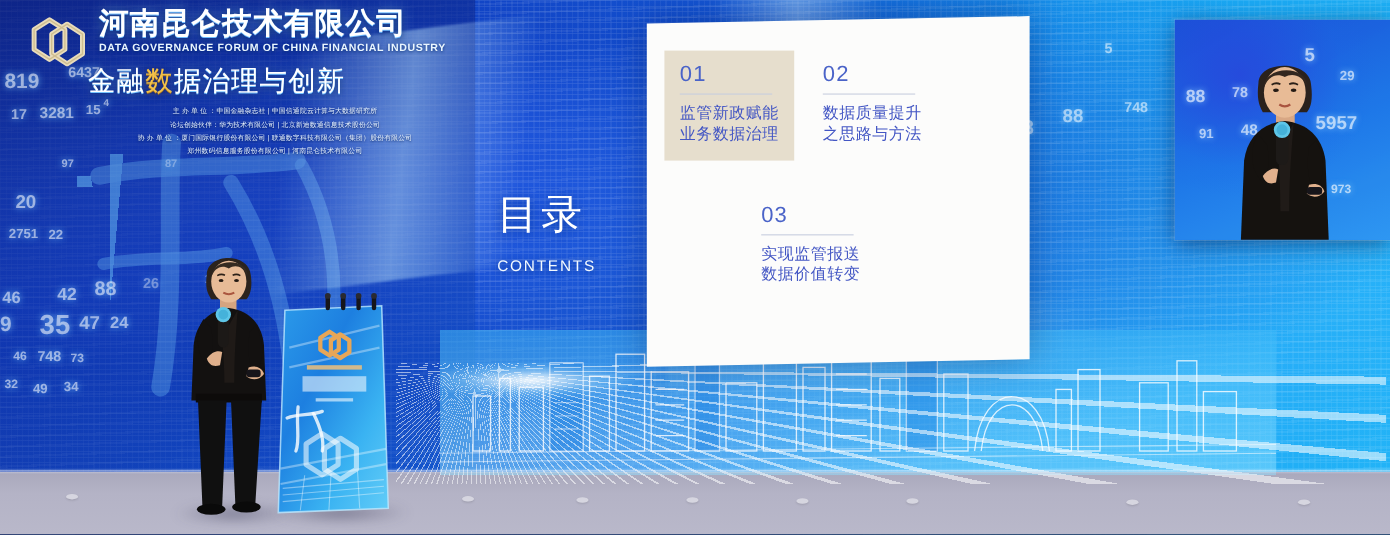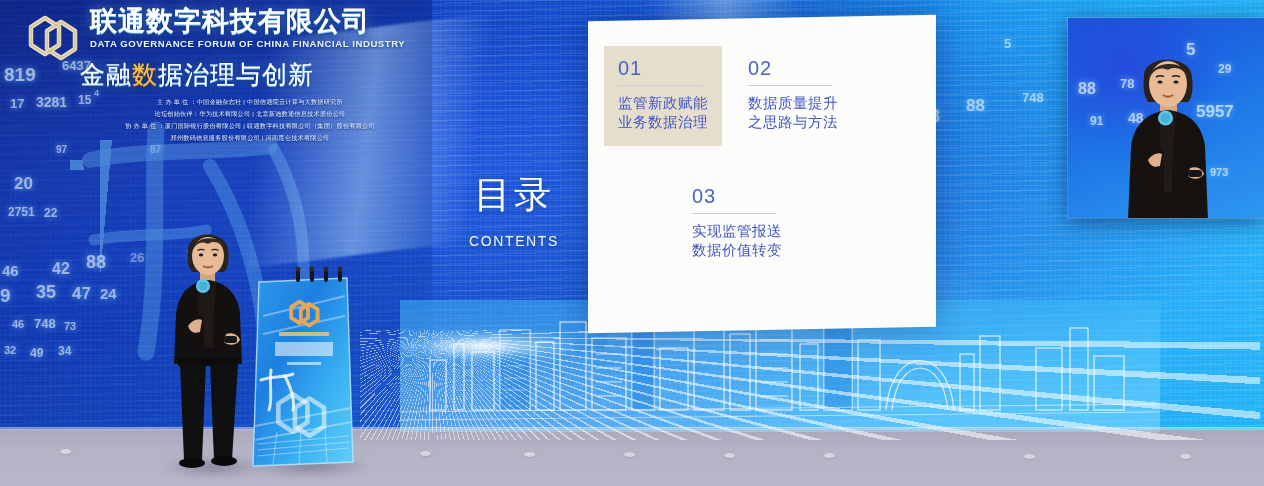--- a/index.html
+++ b/index.html
@@ -74,21 +74,21 @@
   .toc-num{font-size:20px;color:#4a63c8;font-weight:400;letter-spacing:1px;line-height:1;}
   .toc-rule{width:84px;height:1px;background:#c7cede;margin:7px 0 8px;}
   .toc-txt{font-size:14.5px;color:#4356c4;line-height:1.32;letter-spacing:.5px;white-space:nowrap;}
   #toc-1{left:16px;top:28px;padding:12px 14px 14px;background:#e6decd;}
   #toc-2{left:160px;top:40px;}
   #toc-3{left:104px;top:168px;}
 
   
   .slide-band{position:absolute;left:430px;top:14px;width:166px;height:320px;z-index:5;
     background:linear-gradient(165deg,rgba(30,140,240,.0) 0%,rgba(25,130,235,.0) 100%);}
-  .toc-head{position:absolute;left:452px;top:176px;z-index:8;text-align:center;width:124px;}
+  .toc-head{position:absolute;left:452px;top:176px;z-index:8;width:124px;}
   .toc-head-cn{font-size:37px;font-weight:300;color:#ffffff;letter-spacing:3px;line-height:1;
     text-shadow:0 2px 10px rgba(0,40,110,.55);}
   .toc-head-en{margin-top:20px;font-size:14px;letter-spacing:1.6px;color:#f2f9ff;
     text-shadow:0 1px 6px rgba(0,40,110,.6);}
 
   
   .city{position:absolute;left:400px;top:300px;width:760px;height:132px;z-index:4;opacity:.95;}
   .city svg{width:100%;height:100%;display:block;}
   .rays{position:absolute;left:360px;top:330px;width:900px;height:110px;z-index:4;mix-blend-mode:screen;
     background:repeating-conic-gradient(from 196deg at 8% 6%,
@@ -162,21 +162,21 @@
     <span class="num" style="left:78px;top:93px;font-size:12px;">15</span>
     <span class="num" style="left:94px;top:88px;font-size:9px;">4</span>
     <span class="num" style="left:14px;top:174px;font-size:17px;">20</span>
     <span class="num" style="left:86px;top:252px;font-size:18px;">88</span>
     <span class="num" style="left:8px;top:205px;font-size:12px;">2751</span>
     <span class="num" style="left:44px;top:206px;font-size:12px;">22</span>
     <span class="num" style="left:56px;top:144px;font-size:10px;">97</span>
     <span class="num" style="left:2px;top:262px;font-size:15px;">46</span>
     <span class="num" style="left:52px;top:260px;font-size:16px;">42</span>
     <span class="num" style="left:0px;top:285px;font-size:19px;">9</span>
-    <span class="num" style="left:36px;top:282px;font-size:18px;">35</span>
+    <span class="num" style="left:36px;top:282px;font-size:25px;">35</span>
     <span class="num" style="left:72px;top:284px;font-size:17px;">47</span>
     <span class="num" style="left:100px;top:285px;font-size:15px;text-align:right;">24</span>
     <span class="num" style="left:12px;top:318px;font-size:11px;">46</span>
     <span class="num" style="left:34px;top:316px;font-size:13px;">748</span>
     <span class="num" style="left:64px;top:320px;font-size:11px;">73</span>
     <span class="num" style="left:4px;top:344px;font-size:11px;">32</span>
     <span class="num" style="left:30px;top:346px;font-size:12px;">49</span>
     <span class="num" style="left:58px;top:344px;font-size:12px;">34</span>
     <span class="num" style="left:130px;top:250px;font-size:13px;opacity:.7;">26</span>
     <span class="num" style="left:186px;top:248px;font-size:11px;opacity:.6;">1</span>
@@ -197,21 +197,21 @@
           <path d="M74,20 L46,38 L46,74 L74,92 L102,74 L102,38 Z"></path>
         </g>
         <g fill="none" stroke="#c9b785" stroke-width="2.5" stroke-linejoin="round" opacity=".8">
           <path d="M42,12 L14,30 L14,66 L42,84 L70,66 L70,30 Z"></path>
           <path d="M74,20 L46,38 L46,74 L74,92 L102,74 L102,38 Z"></path>
         </g>
       </svg>
     </div>
 
     <div class="brand">
-      <div class="brand-cn">联通数字科技有限公司</div>
+      <div class="brand-cn">河南昆仑技术有限公司</div>
       <div class="brand-en">DATA GOVERNANCE FORUM OF CHINA FINANCIAL INDUSTRY</div>
     </div>
 
     <div class="subtitle">
       <span>金融</span><span class="hl">数</span><span>据治理与创新</span>
     </div>
 
     <div class="orgs">
       <div class="orgline">主 办 单 位 ：中国金融杂志社 | 中国信通院云计算与大数据研究所</div>
       <div class="orgline">论坛创始伙伴：华为技术有限公司 | 北京新迪数通信息技术股份公司</div>

